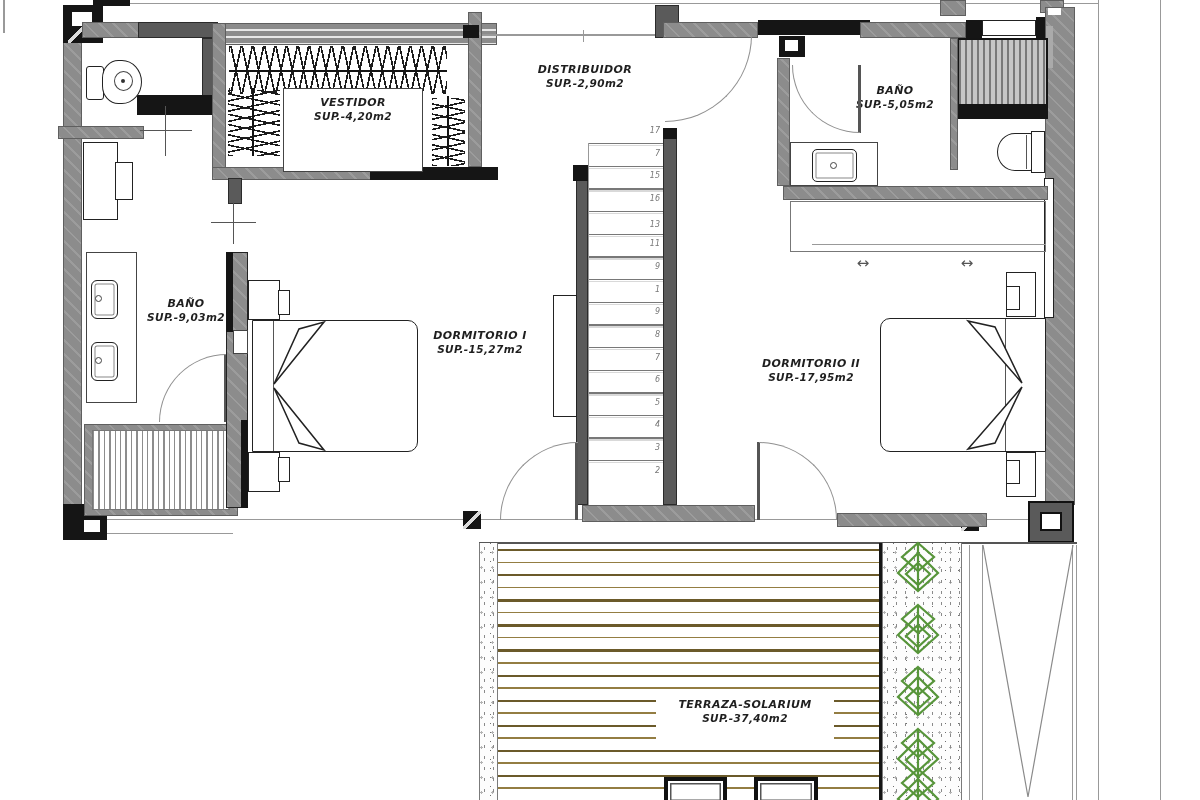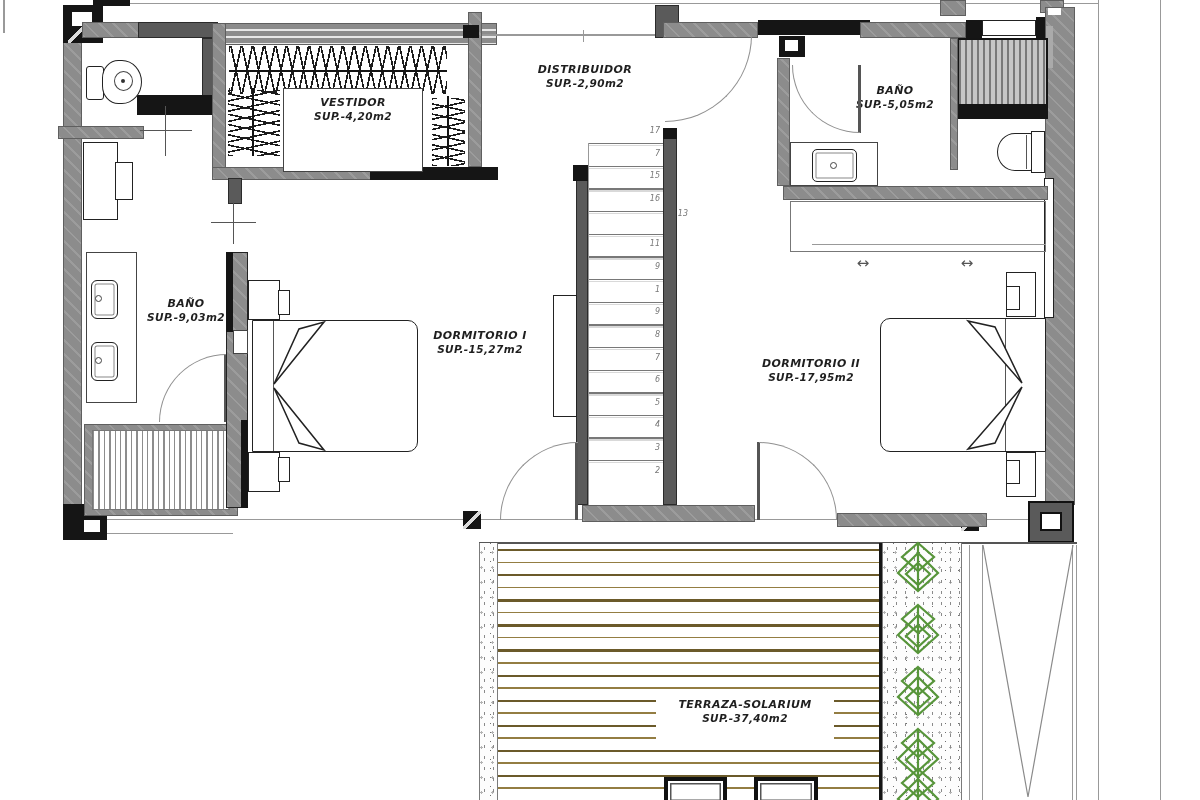--- a/index.html
+++ b/index.html
@@ -152,21 +152,21 @@
   <div class="ln" style="left:588px;top:143px;width:1px;height:362px;"></div>
   <div id="stairs">
       <div class="stepnum" style="left: 642px; top: 126px;">17</div>
       <div class="abs" style="left: 589px; top: 143px; width: 74px; height: 1.4px; background: rgb(120, 120, 120); box-shadow: rgb(217, 217, 217) 0px 2px 0px;"></div>
       <div class="stepnum" style="left: 642px; top: 148.65px;">7</div>
       <div class="abs" style="left: 589px; top: 165.65px; width: 74px; height: 1.4px; background: rgb(120, 120, 120); box-shadow: rgb(217, 217, 217) 0px 2px 0px;"></div>
       <div class="stepnum" style="left: 642px; top: 171.3px;">15</div>
       <div class="abs" style="left: 589px; top: 188.3px; width: 74px; height: 1.4px; background: rgb(120, 120, 120); box-shadow: rgb(217, 217, 217) 0px 2px 0px;"></div>
       <div class="stepnum" style="left: 642px; top: 193.95px;">16</div>
       <div class="abs" style="left: 589px; top: 210.95px; width: 74px; height: 1.4px; background: rgb(120, 120, 120); box-shadow: rgb(217, 217, 217) 0px 2px 0px;"></div>
-      <div class="stepnum" style="left: 642px; top: 209px; margin-left: 28px;">13</div>
+      <div class="stepnum" style="left: 642px; top: 220px;">13</div>
       <div class="abs" style="left: 589px; top: 233.6px; width: 74px; height: 1.4px; background: rgb(120, 120, 120); box-shadow: rgb(217, 217, 217) 0px 2px 0px;"></div>
       <div class="stepnum" style="left: 642px; top: 239.25px;">11</div>
       <div class="abs" style="left: 589px; top: 256.25px; width: 74px; height: 1.4px; background: rgb(120, 120, 120); box-shadow: rgb(217, 217, 217) 0px 2px 0px;"></div>
       <div class="stepnum" style="left: 642px; top: 261.9px;">9</div>
       <div class="abs" style="left: 589px; top: 278.9px; width: 74px; height: 1.4px; background: rgb(120, 120, 120); box-shadow: rgb(217, 217, 217) 0px 2px 0px;"></div>
       <div class="stepnum" style="left: 642px; top: 284.55px;">1</div>
       <div class="abs" style="left: 589px; top: 301.55px; width: 74px; height: 1.4px; background: rgb(120, 120, 120); box-shadow: rgb(217, 217, 217) 0px 2px 0px;"></div>
       <div class="stepnum" style="left: 642px; top: 307.2px;">9</div>
       <div class="abs" style="left: 589px; top: 324.2px; width: 74px; height: 1.4px; background: rgb(120, 120, 120); box-shadow: rgb(217, 217, 217) 0px 2px 0px;"></div>
       <div class="stepnum" style="left: 642px; top: 329.85px;">8</div>

